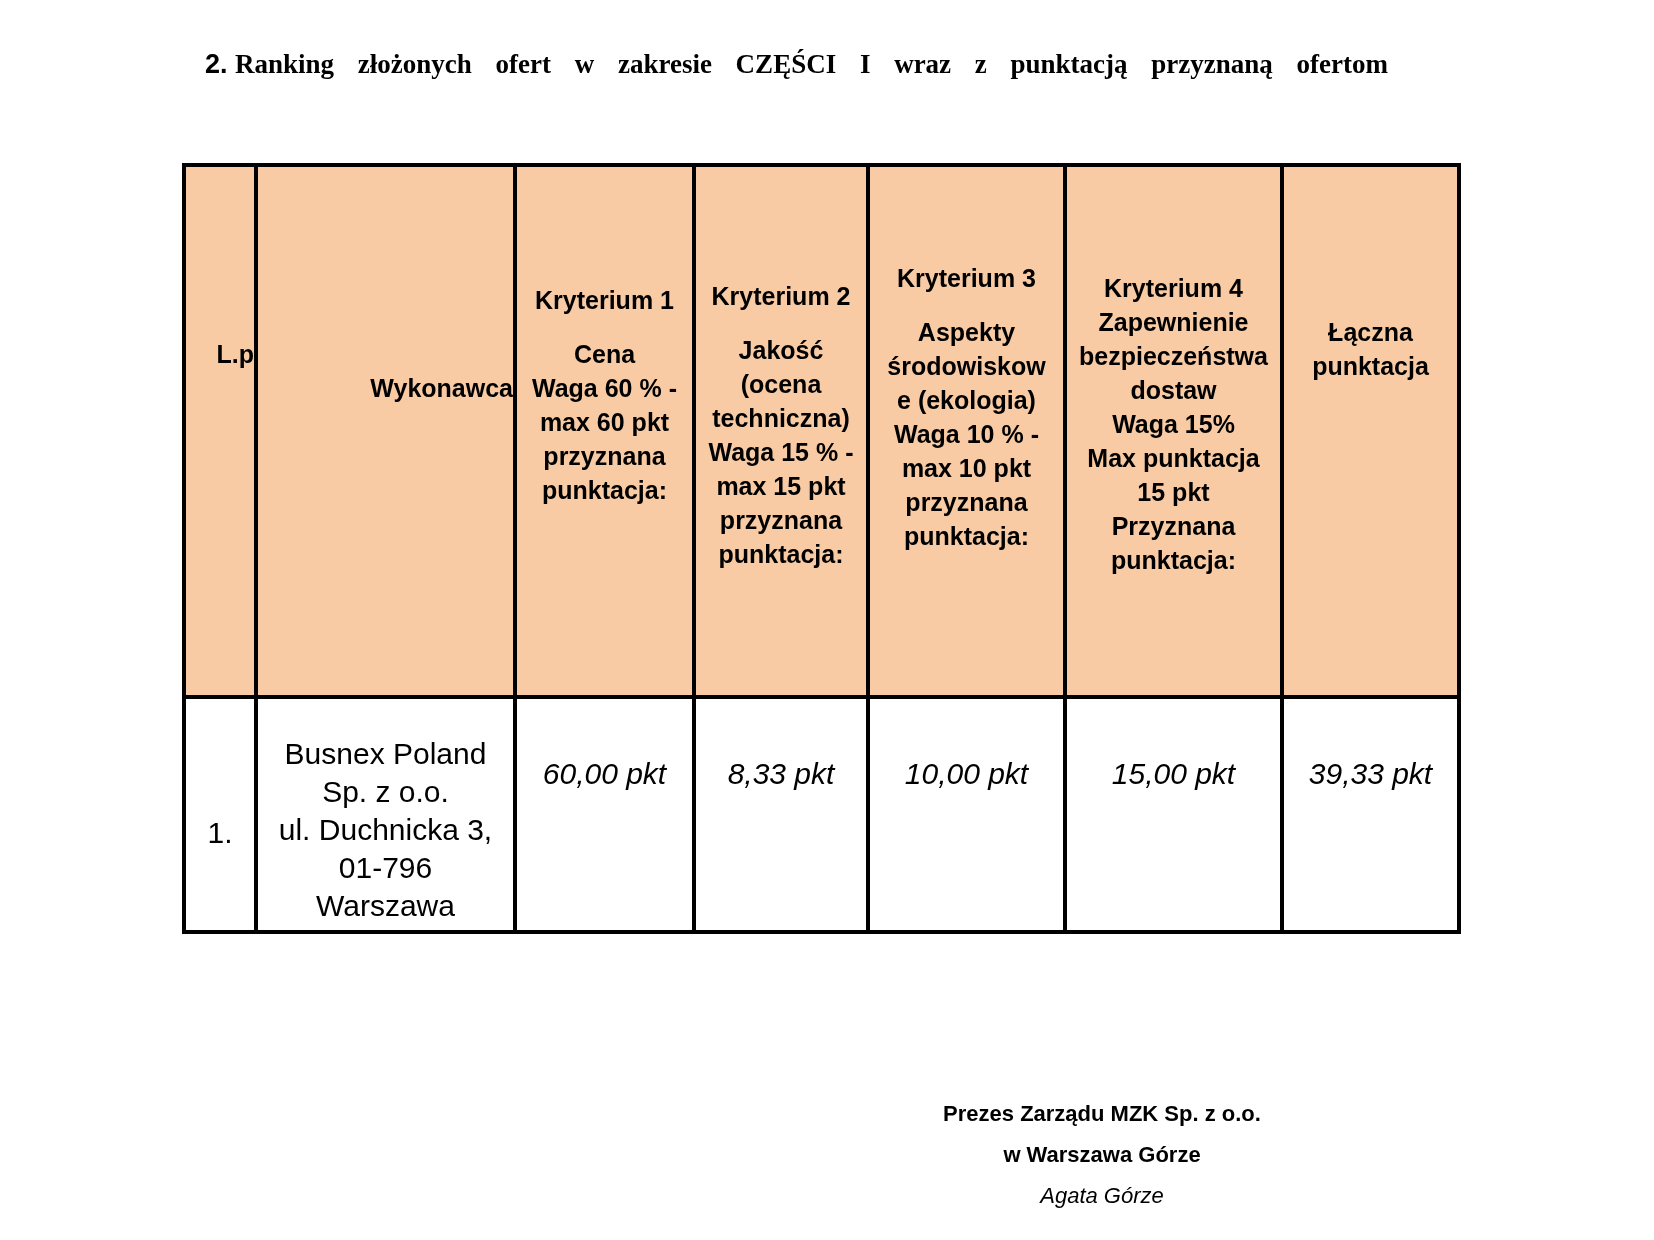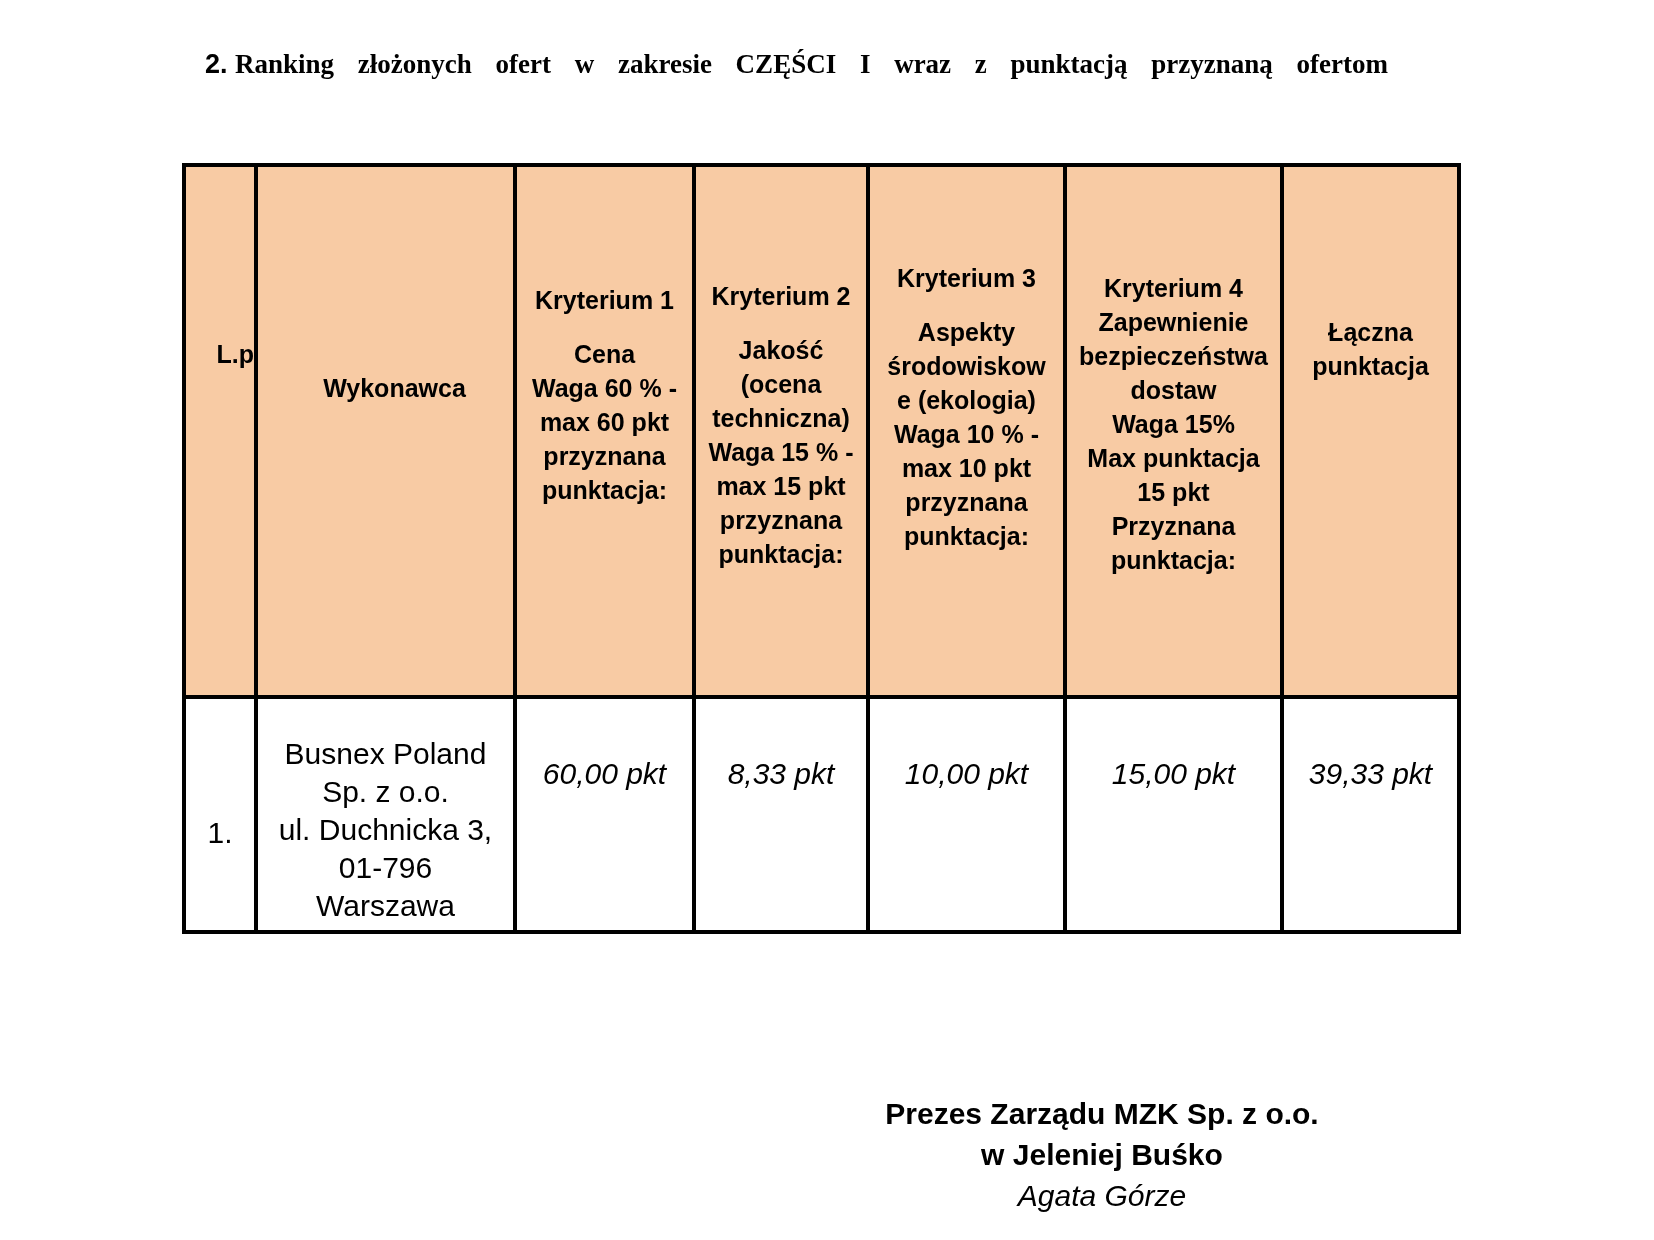--- a/index.html
+++ b/index.html
@@ -27,37 +27,37 @@
   tr.header-row{height:532px;}
   tr.data-row{height:235px;}
   th{
     background:#f8cba4;font-weight:bold;font-size:25px;line-height:34px;
     text-align:center;vertical-align:middle;padding:0;
   }
   .lines{white-space:pre-line;}
   .krit-title{line-height:34px;}
   th.gap .krit-title{margin-bottom:20px;}
   th.h-lp{padding-bottom:154px;text-align:right;}
-  th.h-wyk{padding-bottom:86px;text-align:center;padding-left:18px;}
+  th.h-wyk{padding-bottom:86px;text-align:right;padding-left:18px;}
   th.h-k1{padding-bottom:72px;}
   th.h-k2{padding-bottom:12px;}
   th.h-k3{padding-bottom:48px;}
   th.h-k4{padding-bottom:14px;}
   th.h-laczna{padding-bottom:164px;}
   td{
     background:#ffffff;font-size:30px;line-height:38px;
     text-align:center;padding:0;
   }
   td.d-lp{vertical-align:middle;padding-top:36px;}
   td.d-wyk{vertical-align:middle;padding-top:30px;}
   td.d-val{vertical-align:top;padding-top:56px;font-style:italic;}
   
   .signature{
     position:absolute;left:852px;top:1093px;width:500px;
-    text-align:center;font-size:30px;line-height:41px;
+    text-align:center;font-size:22px;line-height:41px;
   }
   .sig-bold{font-weight:bold;}
   .sig-name{font-style:italic;font-weight:normal;}
 </style>
 </head>
 <body>
 
 <div class="page">
 
   <div class="heading">
@@ -142,17 +142,17 @@
         <td class="d-val">8,33 pkt</td>
         <td class="d-val">10,00 pkt</td>
         <td class="d-val">15,00 pkt</td>
         <td class="d-val">39,33 pkt</td>
       </tr>
     </tbody>
   </table>
 
   <div class="signature">
     <div class="sig-bold">Prezes Zarządu MZK Sp. z o.o.</div>
-    <div class="sig-bold">w Jeleniej Buśko</div>
+    <div class="sig-bold">w Warszawa Górze</div>
     <div class="sig-name">Agata Górze</div>
   </div>
 
 </div>
 
 </body></html>

